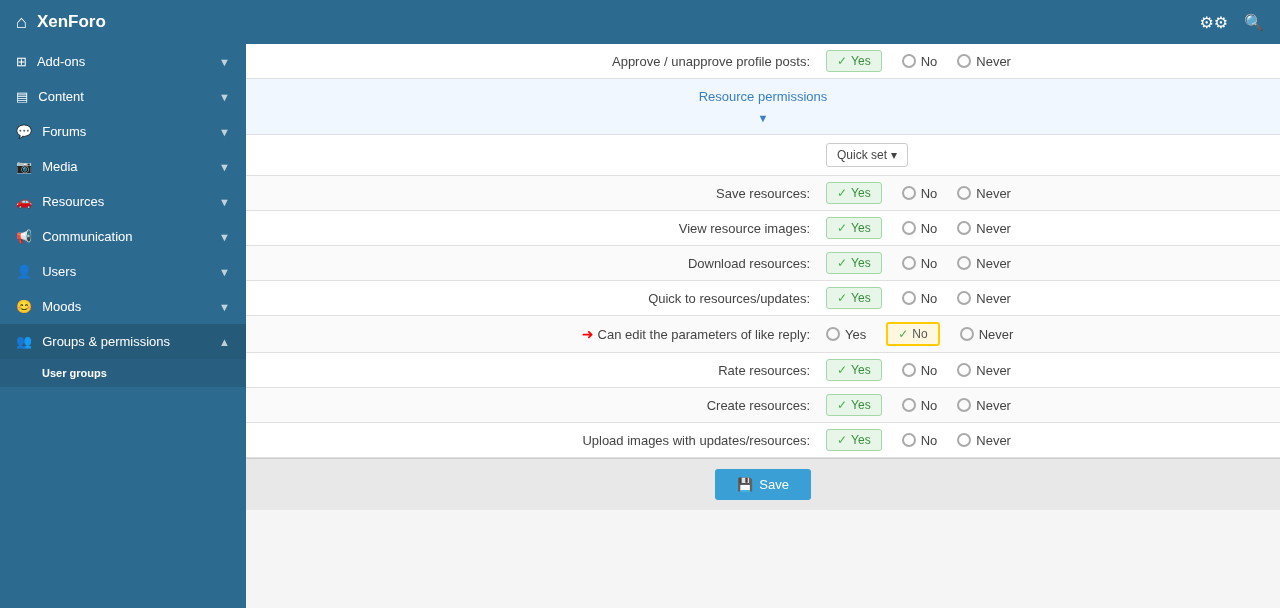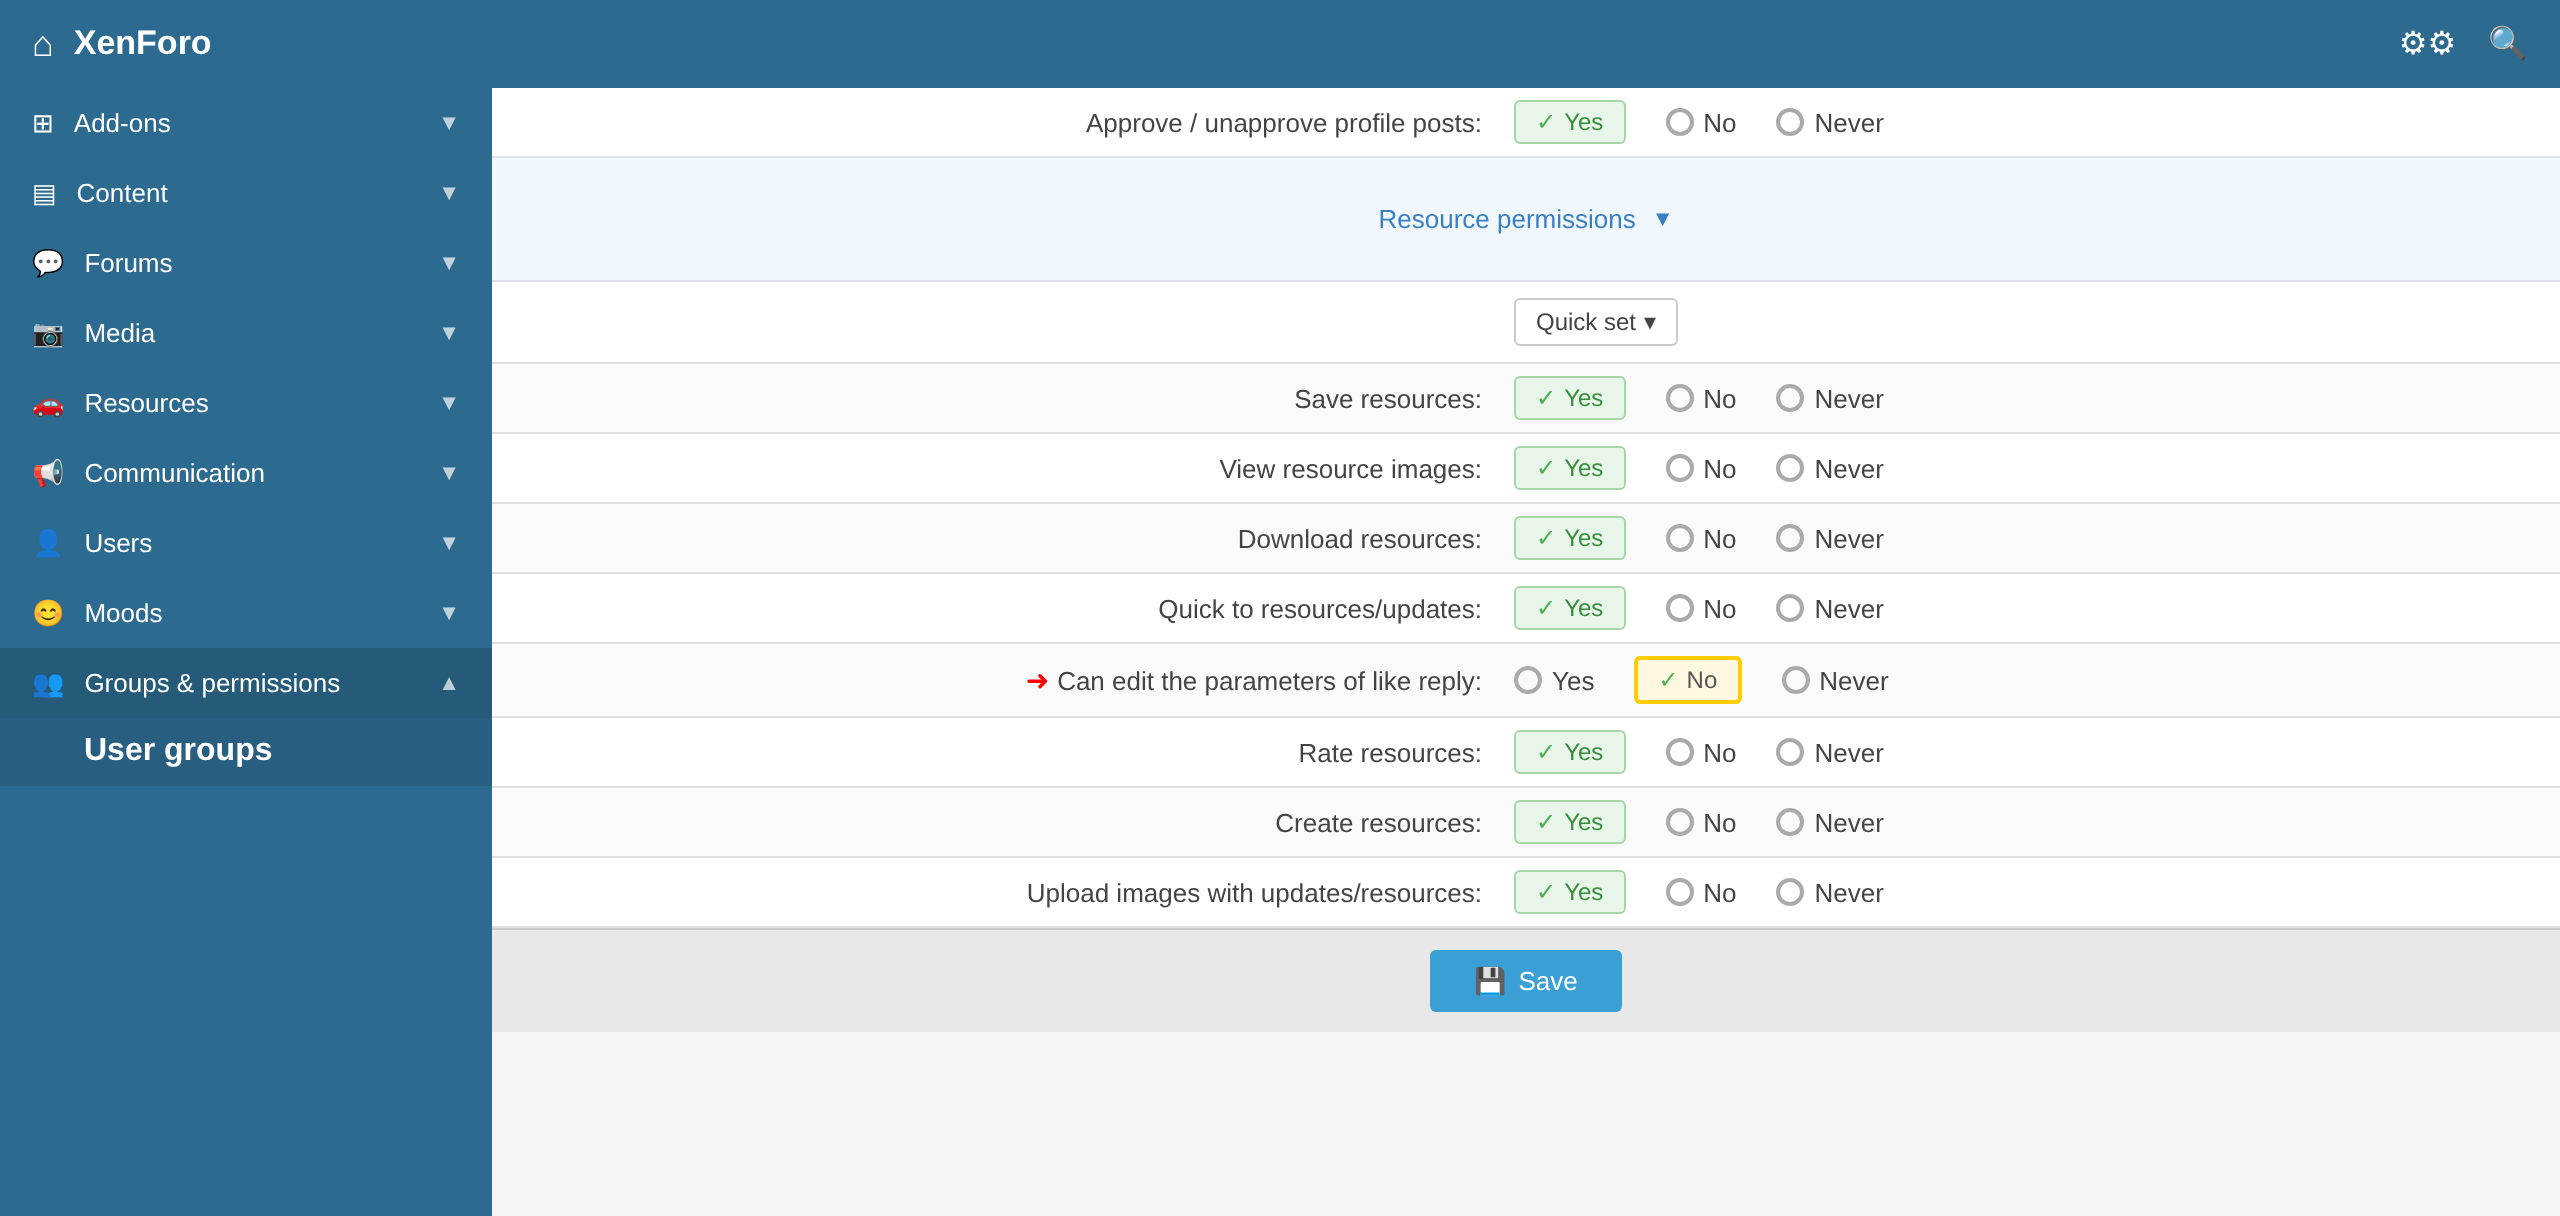--- a/index.html
+++ b/index.html
@@ -40,53 +40,54 @@
       color: white;
     }
     .sidebar-item.active { background: rgba(0,0,0,0.15); }
     .sidebar-item-left { display: flex; align-items: center; gap: 10px; }
     .chevron { font-size: 11px; color: rgba(255,255,255,0.7); }
     .sidebar-sub { background: rgba(0,0,0,0.1); }
     .sidebar-sub-item {
       padding: 8px 16px 8px 42px;
       color: rgba(255,255,255,0.85);
       cursor: pointer;
-      font-size: 16px;
+      font-size: 11px;
     }
     .sidebar-sub-item.active { color: white; font-weight: bold; }
 
     
     .main {
       flex: 1;
       overflow-y: auto;
       background: #f5f5f5;
     }
 
     
     .perm-table { width: 100%; border-collapse: collapse; }
     .perm-row { border-bottom: 1px solid #e0e0e0; background: white; }
     .perm-row:nth-child(even) { background: #fafafa; }
     .perm-section-header {
       background: #f0f7ff;
       border-bottom: 1px solid #dde;
-      padding: 23px 16px;
+      padding: 10px 16px;
       text-align: center;
       color: #3a7fc1;
       font-size: 13px;
       cursor: pointer;
       display: flex;
       align-items: center;
       justify-content: center;
       gap: 8px;
+      flex-direction: column;
     }
     .perm-label {
       text-align: right;
       padding: 9px 16px 9px 0;
       color: #444;
-      width: 511px;
+      width: 580px;
       white-space: nowrap;
     }
     .perm-options { display: flex; align-items: center; gap: 20px; padding: 6px 0; }
     .radio-option { display: flex; align-items: center; gap: 5px; color: #444; cursor: pointer; }
     .radio-circle {
       width: 14px; height: 14px;
       border: 2px solid #aaa;
       border-radius: 50%;
       display: inline-block;
       flex-shrink: 0;

